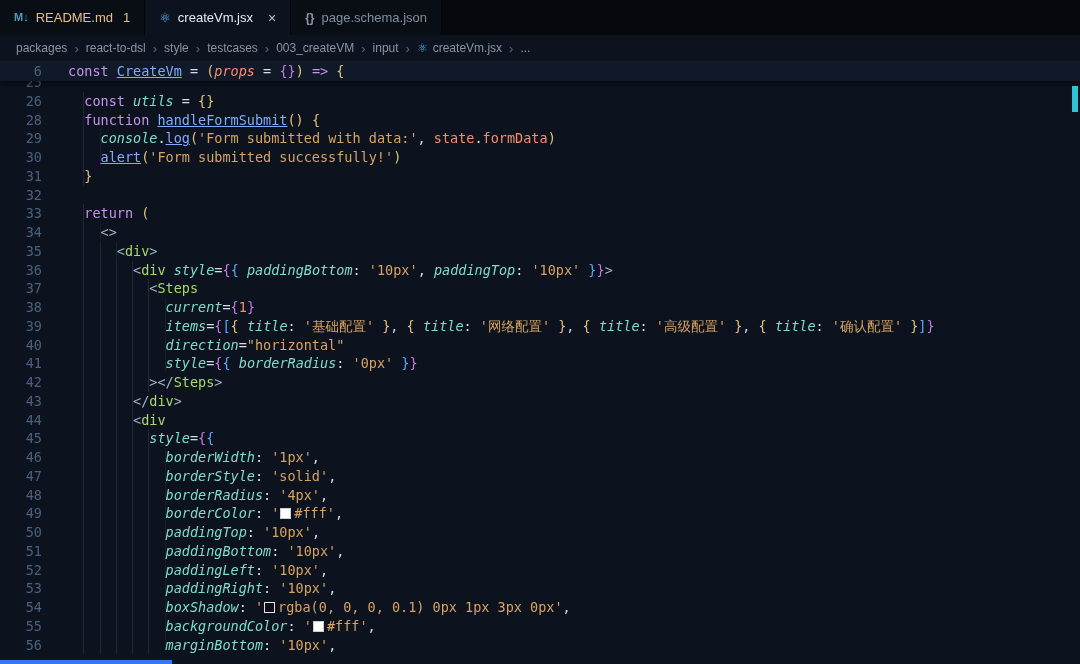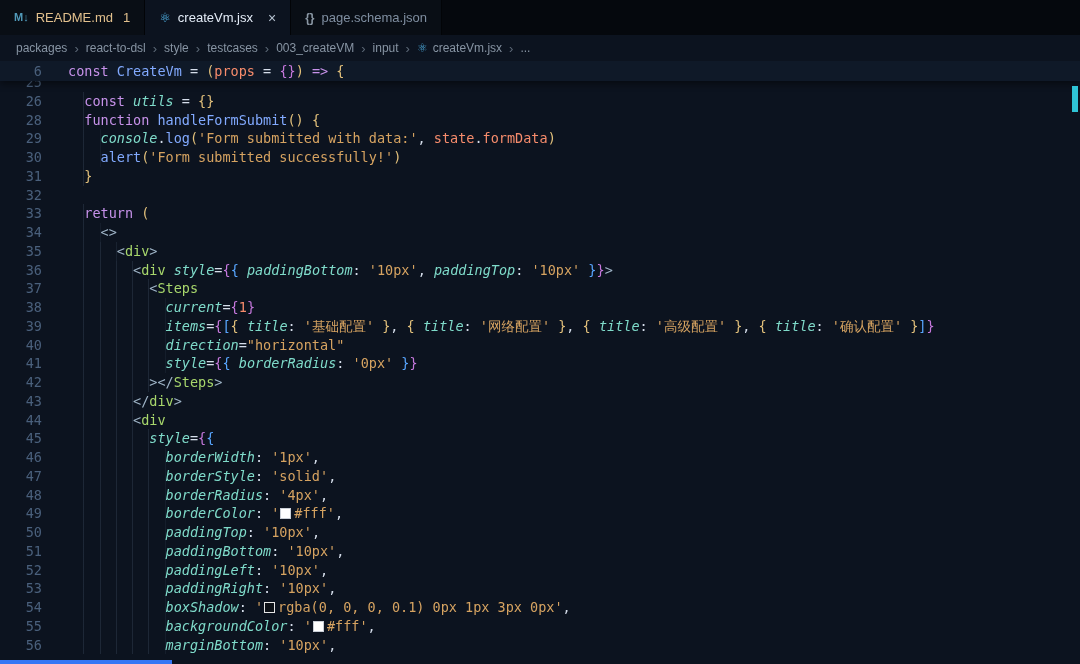--- a/index.html
+++ b/index.html
@@ -23,27 +23,27 @@
   .editor{position:relative;height:603px;overflow:hidden;}
   .sticky{position:absolute;top:0;left:0;right:0;height:20px;background:#0f1928;z-index:5;box-shadow:0 3px 7px rgba(0,0,0,0.45);}
   .sticky .line{height:20px;line-height:20px;}
   .lines{position:absolute;top:12px;left:0;right:0;z-index:1;}
   .line{display:flex;height:18.75px;line-height:18.75px;font-family:"DejaVu Sans Mono","DejaVu Sans",monospace;font-size:13.5px;white-space:pre;}
   .ln{width:42px;flex:0 0 42px;text-align:right;color:#4a607c;user-select:none;}
   .codetext{margin-left:26px;}
   
   .tk-w{color:#d6deeb;}
   .tk-kw{color:#c792ea;}
-  .tk-fn{color:#82aaff;}
+  .tk-fn{color:#82aaff;text-decoration:underline;}
   .tk-cy{color:#7fdbca;font-style:italic;}
   .tk-at{color:#7fdbca;font-style:italic;}
   .tk-str{color:#d6a361;}
   .tk-num{color:#f78c6c;}
   .tk-pa{color:#f78c6c;}
-  .tk-pi{color:#f78c6c;}
+  .tk-pi{color:#f78c6c;font-style:italic;}
   .tk-tag{color:#a8d76c;}
   .tk-ang{color:#9fb4c7;}
   .tk-b1{color:#e2c07b;}
   .tk-b2{color:#c678dd;}
   .tk-b3{color:#58a6ff;}
   .swatch{display:inline-block;width:11px;height:11px;margin:0 3px 0 1px;vertical-align:-1px;border:1px solid #c9ced6;box-sizing:border-box;}
   .swatch.white{background:#ffffff;}
   .swatch.dark{background:#0d1117;border-color:#e6e6e6;}
   
   .overview-marker{position:absolute;right:2px;top:25px;width:6px;height:26px;background:#2fc4d6;z-index:6;}

